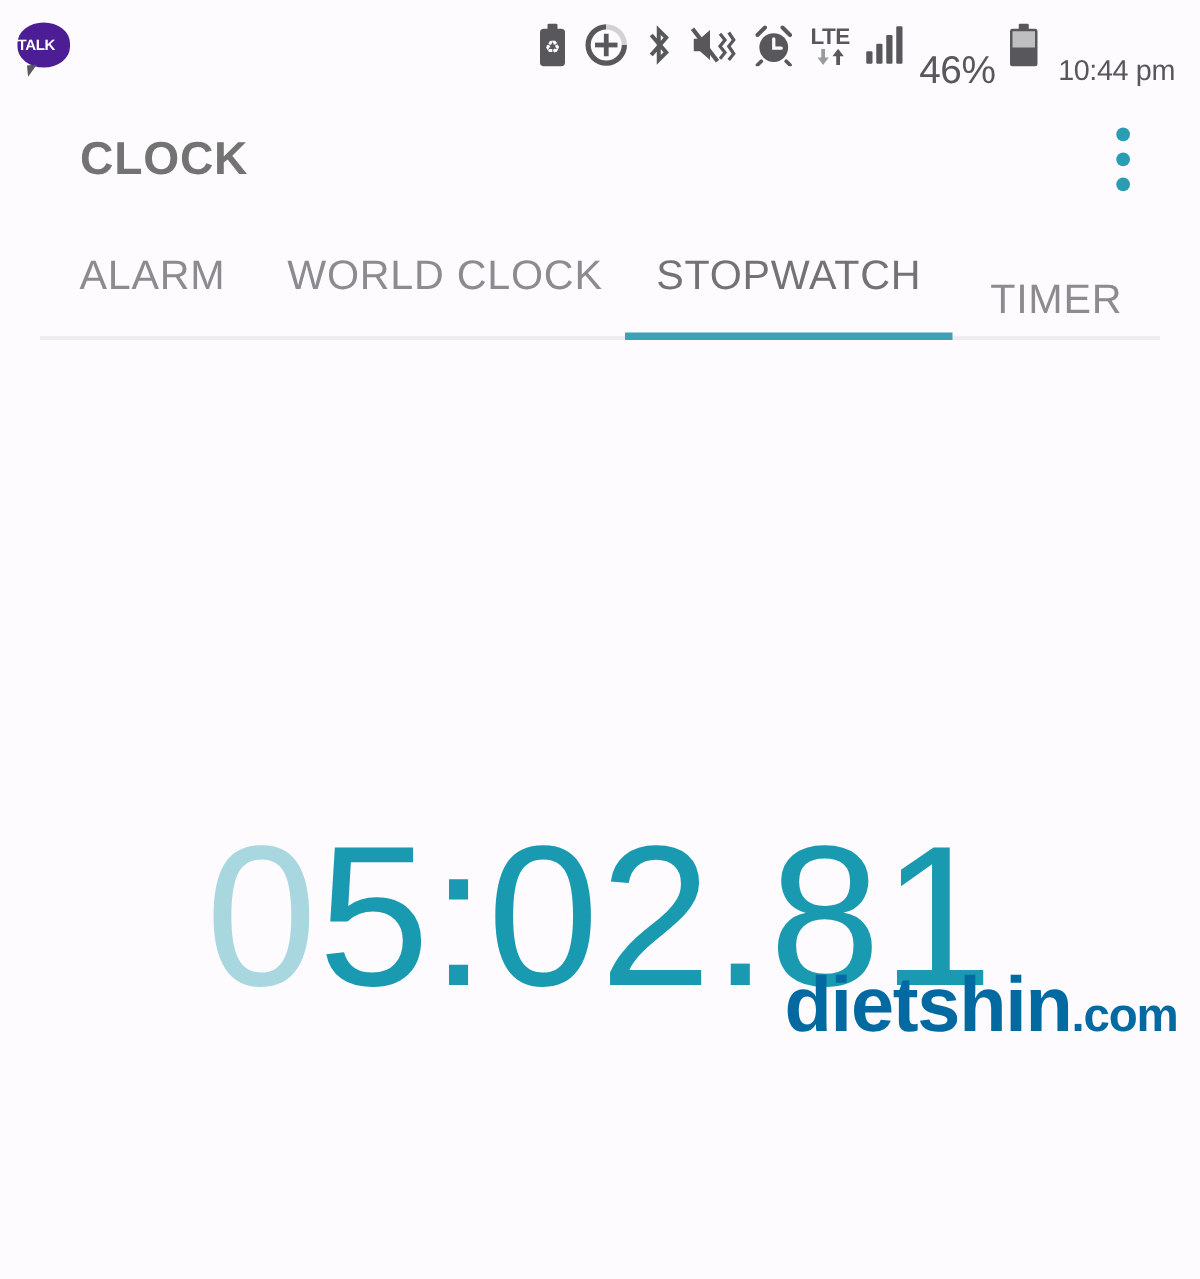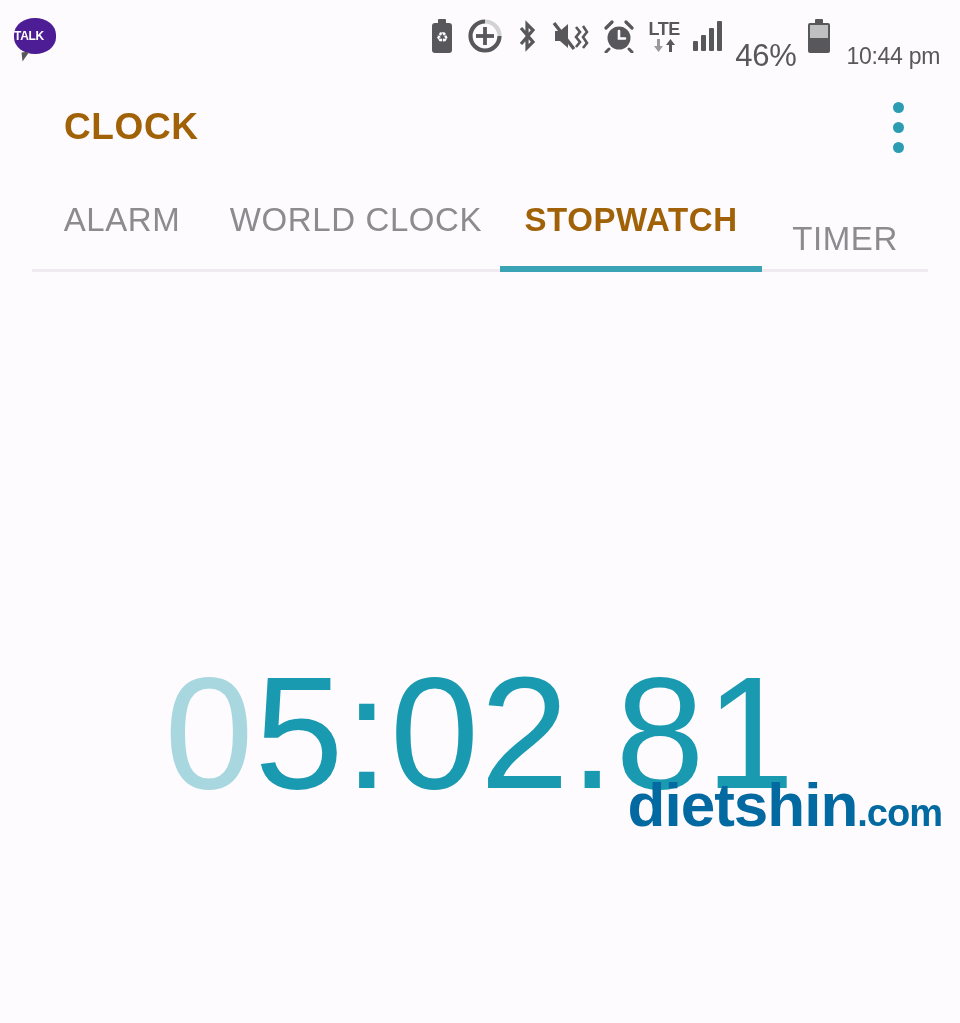--- a/index.html
+++ b/index.html
@@ -121,21 +121,21 @@
   .appbar {
     height:110px;
     display:flex;
     align-items:center;
     padding:0 34px 0 64px;
     position:relative;
   }
   .app-title {
     font-size:37px;
     font-weight:bold;
-    color:#a16207;
+    color:#737373;
     letter-spacing:0.6px;
   }
   .overflow {
     margin-left:auto;
     width:56px; height:72px;
     display:flex; flex-direction:column;
     align-items:center; justify-content:center;
     gap:9px;
   }
   .overflow span {
@@ -165,22 +165,22 @@
     display:flex;
     align-items:center;
     justify-content:center;
     font-size:33px;
     letter-spacing:0.6px;
     color:#8b8b90;
     white-space:nowrap;
     padding-bottom:14px;
   }
   .tab.active {
-    color:#a16207;
-    font-weight:bold;
+    color:#737373;
+    font-weight:normal;
   }
   .tab.active::after {
     content:"";
     position:absolute;
     left:0; right:0; bottom:0;
     height:6px;
     background:#3ba3b6;
     z-index:2;
   }
   .tab-0 { left:0;    width:180px; }

